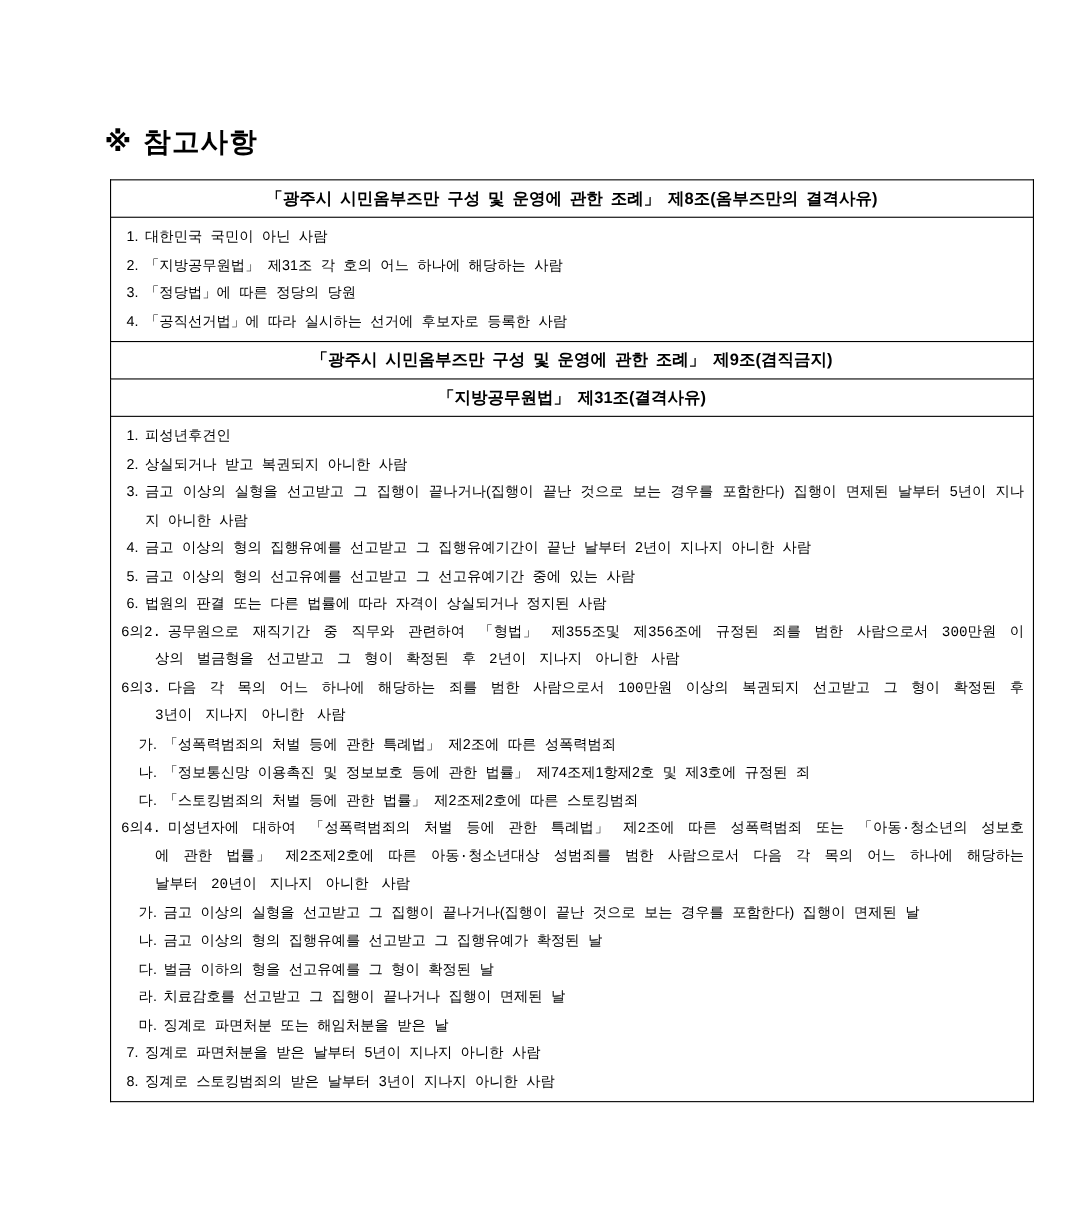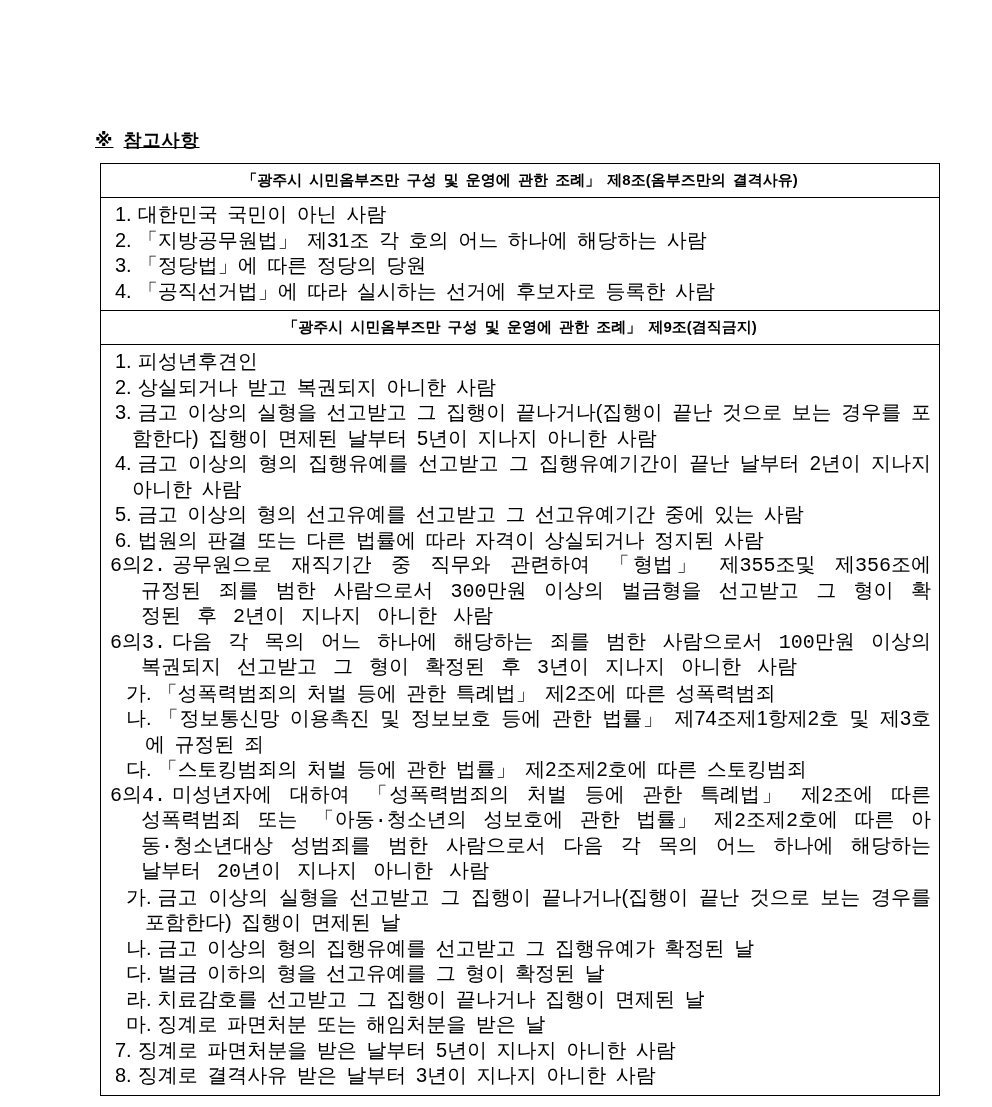--- a/index.html
+++ b/index.html
@@ -10,26 +10,25 @@
     font-family: "Liberation Sans", "DejaVu Sans", sans-serif;
   }
   .page {
     position: relative;
     width: 992px; height: 1107px;
     background: #ffffff;
     overflow: hidden;
   }
   .title {
     position: absolute;
-    left: 95px; top: 128px;
-    font-size: 18px;
+    left: 95px; top: 112px;
+    font-size: 25px;
     font-weight: bold;
     letter-spacing: 1px;
     white-space: nowrap;
-    text-decoration: underline;
   }
   .title .mark { margin-right: 10px; }
   table.ref-table {
     position: absolute;
     left: 100px; top: 163px;
     width: 840px;
     border-collapse: collapse;
     table-layout: fixed;
   }
   table.ref-table, table.ref-table td {
@@ -39,21 +38,21 @@
     height: 34px;
     text-align: center;
     vertical-align: middle;
     font-weight: bold;
     font-size: 15px;
     word-spacing: 3px;
     padding: 2px 6px;
   }
   td.sec-body {
     padding: 4px 8px 6px 7px;
-    font-size: 20px;
+    font-size: 13px;
     line-height: 25.5px;
     vertical-align: top;
   }
   .item {
     text-align: justify;
     word-spacing: 4px;
   }
   .item .num { padding-right: 6px; }
   .lv0  { padding-left: 24px; text-indent: -17px; }
   .lv0w { padding-left: 33px; text-indent: -31px; font-family: Liberation Mono, monospace; }
@@ -81,38 +80,41 @@
         <div class="item lv0"><span class="num">3.</span><span>「정당법」에 따른 정당의 당원</span></div>
         <div class="item lv0"><span class="num">4.</span><span>「공직선거법」에 따라 실시하는 선거에 후보자로 등록한 사람</span></div>
       </td>
     </tr>
 
     <tr>
       <td class="sec-header">「광주시 시민옴부즈만 구성 및 운영에 관한 조례」 제9조(겸직금지)</td>
     </tr>
 
     <tr>
+      <td class="sec-header">「지방공무원법」 제31조(결격사유)</td>
+    </tr>
+    <tr>
       <td class="sec-body">
         <div class="item lv0"><span class="num">1.</span><span>피성년후견인</span></div>
         <div class="item lv0"><span class="num">2.</span><span>상실되거나 받고 복권되지 아니한 사람</span></div>
         <div class="item lv0"><span class="num">3.</span><span>금고 이상의 실형을 선고받고 그 집행이 끝나거나(집행이 끝난 것으로 보는 경우를 포함한다) 집행이 면제된 날부터 5년이 지나지 아니한 사람</span></div>
         <div class="item lv0"><span class="num">4.</span><span>금고 이상의 형의 집행유예를 선고받고 그 집행유예기간이 끝난 날부터 2년이 지나지 아니한 사람</span></div>
         <div class="item lv0"><span class="num">5.</span><span>금고 이상의 형의 선고유예를 선고받고 그 선고유예기간 중에 있는 사람</span></div>
         <div class="item lv0"><span class="num">6.</span><span>법원의 판결 또는 다른 법률에 따라 자격이 상실되거나 정지된 사람</span></div>
         <div class="item lv0w"><span class="num">6의2.</span><span>공무원으로 재직기간 중 직무와 관련하여 「형법」 제355조및 제356조에 규정된 죄를 범한 사람으로서 300만원 이상의 벌금형을 선고받고 그 형이 확정된 후 2년이 지나지 아니한 사람</span></div>
         <div class="item lv0w"><span class="num">6의3.</span><span>다음 각 목의 어느 하나에 해당하는 죄를 범한 사람으로서 100만원 이상의 복권되지 선고받고 그 형이 확정된 후 3년이 지나지 아니한 사람</span></div>
         <div class="item lv1"><span class="num">가.</span><span>「성폭력범죄의 처벌 등에 관한 특례법」 제2조에 따른 성폭력범죄</span></div>
         <div class="item lv1"><span class="num">나.</span><span>「정보통신망 이용촉진 및 정보보호 등에 관한 법률」 제74조제1항제2호 및 제3호에 규정된 죄</span></div>
         <div class="item lv1"><span class="num">다.</span><span>「스토킹범죄의 처벌 등에 관한 법률」 제2조제2호에 따른 스토킹범죄</span></div>
         <div class="item lv0w"><span class="num">6의4.</span><span>미성년자에 대하여 「성폭력범죄의 처벌 등에 관한 특례법」 제2조에 따른 성폭력범죄 또는 「아동·청소년의 성보호에 관한 법률」 제2조제2호에 따른 아동·청소년대상 성범죄를 범한 사람으로서 다음 각 목의 어느 하나에 해당하는 날부터 20년이 지나지 아니한 사람</span></div>
         <div class="item lv1"><span class="num">가.</span><span>금고 이상의 실형을 선고받고 그 집행이 끝나거나(집행이 끝난 것으로 보는 경우를 포함한다) 집행이 면제된 날</span></div>
         <div class="item lv1"><span class="num">나.</span><span>금고 이상의 형의 집행유예를 선고받고 그 집행유예가 확정된 날</span></div>
         <div class="item lv1"><span class="num">다.</span><span>벌금 이하의 형을 선고유예를 그 형이 확정된 날</span></div>
         <div class="item lv1"><span class="num">라.</span><span>치료감호를 선고받고 그 집행이 끝나거나 집행이 면제된 날</span></div>
         <div class="item lv1"><span class="num">마.</span><span>징계로 파면처분 또는 해임처분을 받은 날</span></div>
         <div class="item lv0"><span class="num">7.</span><span>징계로 파면처분을 받은 날부터 5년이 지나지 아니한 사람</span></div>
-        <div class="item lv0"><span class="num">8.</span><span>징계로 결격사유 받은 날부터 3년이 지나지 아니한 사람</span></div>
+        <div class="item lv0"><span class="num">8.</span><span>징계로 스토킹범죄의 받은 날부터 3년이 지나지 아니한 사람</span></div>
       </td>
     </tr>
   </tbody>
     </table>
 
 </div>
 
 </body></html>

